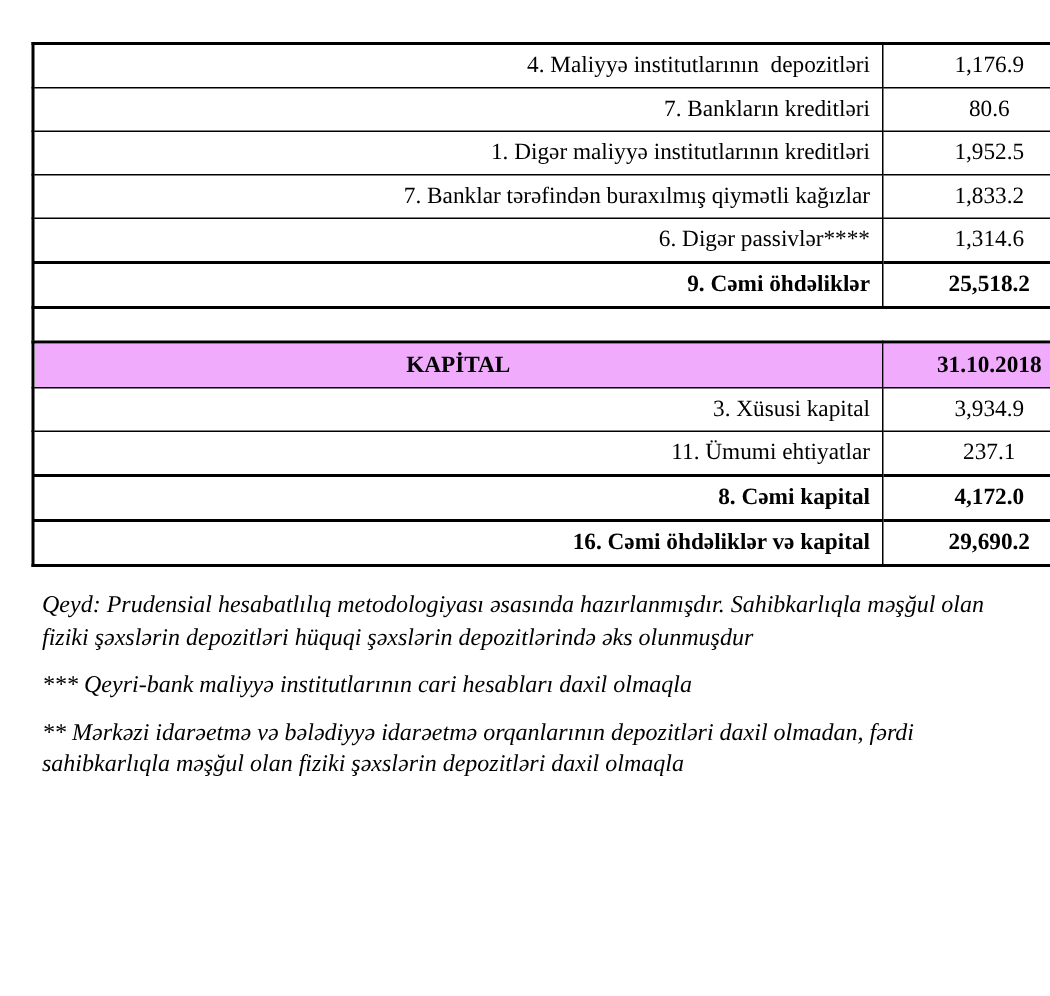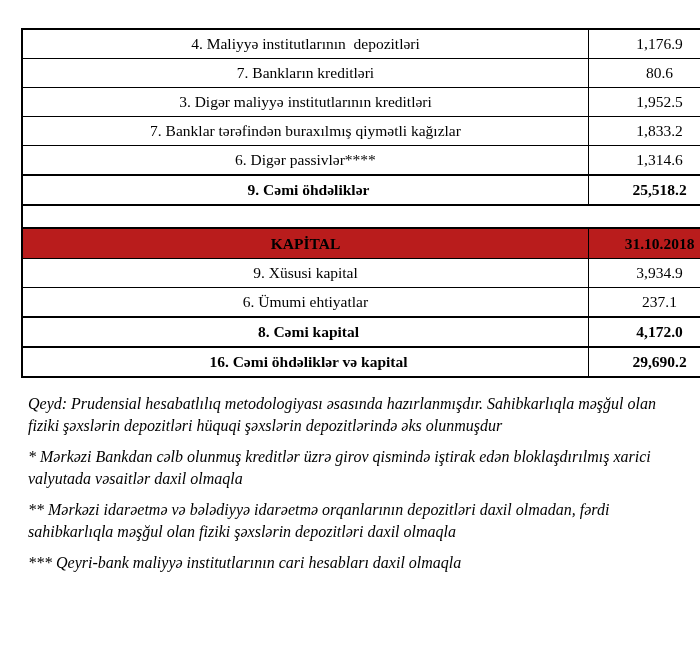--- a/index.html
+++ b/index.html
@@ -22,26 +22,26 @@
   table.fin td {
     border: 1px solid #000000;
     height: 28px;
     padding: 0 8px;
     font-size: 15.5px;
     line-height: 1.15;
     vertical-align: middle;
     white-space: pre-wrap;
     overflow: hidden;
   }
-  td.label-cell { width: 549px; text-align: center; }
+  td.label-cell { width: 549px; text-align: right; }
   td.value-cell { width: 125px; text-align: center; }
   tr.total-row td { font-weight: bold; border-top-width: 2px; }
   tr.total-row td.label-cell { padding-left: 14px; margin-top: 20px; }
   tr.header-row td {
-    background: #b91c1c;
+    background: #f0abfc;
     font-weight: bold;
     text-align: center;
     height: 29px;
     font-size: 15.5px;
   }
   .gap-stub {
     height: 21px;
     width: 2px;
     background: transparent;
     border-left: 2px solid #000000;
@@ -65,21 +65,21 @@
       <tbody>
         <tr>
           <td class="label-cell">4. Maliyyə institutlarının  depozitləri</td>
           <td class="value-cell">1,176.9</td>
         </tr>
         <tr>
           <td class="label-cell">7. Bankların kreditləri</td>
           <td class="value-cell">80.6</td>
         </tr>
         <tr>
-          <td class="label-cell">3. Digər maliyyə institutlarının kreditləri</td>
+          <td class="label-cell">1. Digər maliyyə institutlarının kreditləri</td>
           <td class="value-cell">1,952.5</td>
         </tr>
         <tr>
           <td class="label-cell">7. Banklar tərəfindən buraxılmış qiymətli kağızlar</td>
           <td class="value-cell">1,833.2</td>
         </tr>
         <tr>
           <td class="label-cell">6. Digər passivlər****</td>
           <td class="value-cell">1,314.6</td>
         </tr>
@@ -92,39 +92,38 @@
 
     <div class="gap-stub"></div>
 
     <table class="fin">
       <tbody>
         <tr class="header-row">
           <td class="label-cell">KAPİTAL</td>
           <td class="value-cell">31.10.2018</td>
         </tr>
         <tr>
-          <td class="label-cell">9. Xüsusi kapital</td>
+          <td class="label-cell">3. Xüsusi kapital</td>
           <td class="value-cell">3,934.9</td>
         </tr>
         <tr>
-          <td class="label-cell">6. Ümumi ehtiyatlar</td>
+          <td class="label-cell">11. Ümumi ehtiyatlar</td>
           <td class="value-cell">237.1</td>
         </tr>
         <tr class="total-row">
           <td class="label-cell">8. Cəmi kapital</td>
           <td class="value-cell">4,172.0</td>
         </tr>
         <tr class="total-row">
           <td class="label-cell">16. Cəmi öhdəliklər və kapital</td>
           <td class="value-cell">29,690.2</td>
         </tr>
       </tbody>
     </table>
 
   </div>
 
   <div class="notes">
     <p>Qeyd: Prudensial hesabatlılıq metodologiyası əsasında hazırlanmışdır. Sahibkarlıqla məşğul olan fiziki şəxslərin depozitləri hüquqi şəxslərin depozitlərində əks olunmuşdur</p>
-    <p>* Mərkəzi Bankdan cəlb olunmuş kreditlər üzrə girov qismində iştirak edən bloklaşdırılmış xarici valyutada vəsaitlər daxil olmaqla</p>
+    <p>*** Qeyri-bank maliyyə institutlarının cari hesabları daxil olmaqla</p>
     <p>** Mərkəzi idarəetmə və bələdiyyə idarəetmə orqanlarının depozitləri daxil olmadan, fərdi sahibkarlıqla məşğul olan fiziki şəxslərin depozitləri daxil olmaqla</p>
-    <p>*** Qeyri-bank maliyyə institutlarının cari hesabları daxil olmaqla</p>
   </div>
 </div>
 
 </body></html>

